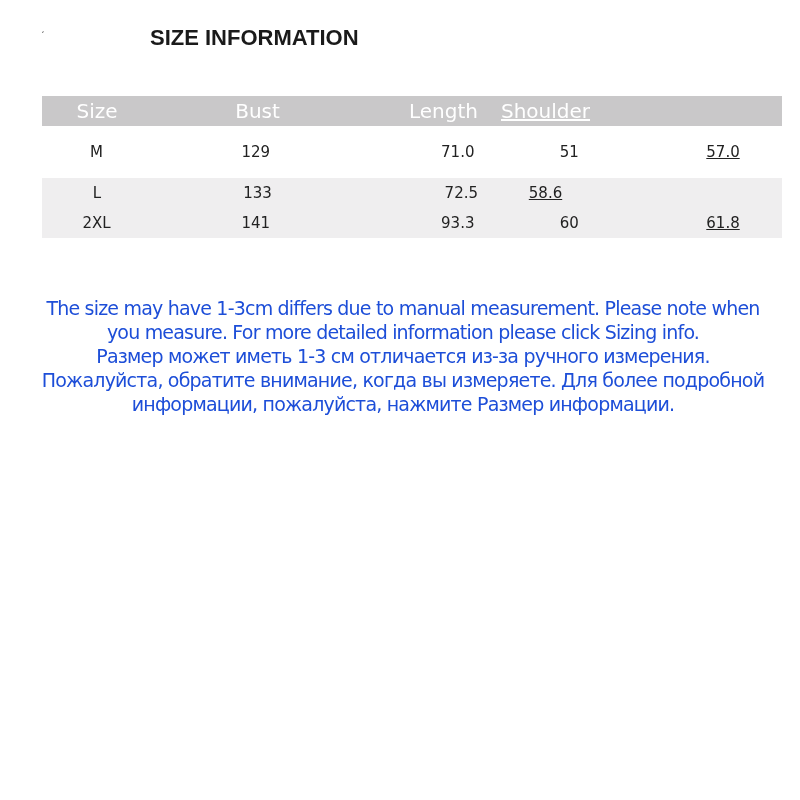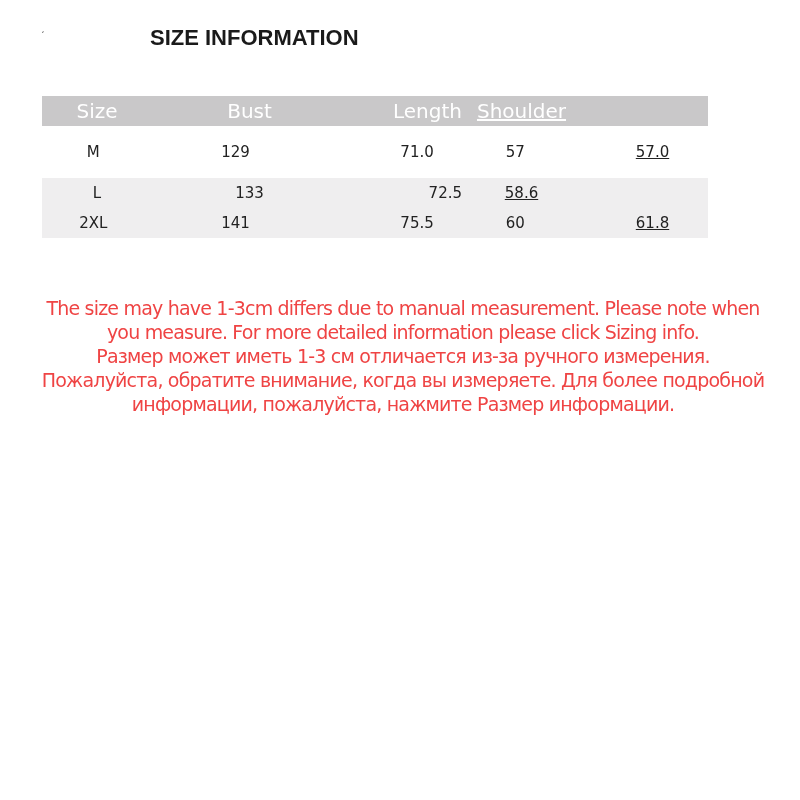--- a/index.html
+++ b/index.html
@@ -35,23 +35,24 @@
     }
     .size-table {
       position: absolute;
       left: 42px;
       top: 96px;
       width: 714px;
       border-collapse: collapse;
     }
     .row {
       display: flex;
-      width: 666px;
+      width: 740px;
       height: 41px;
       align-items: center;
+      gap: 8px;
     }
     .row.header {
       background: #c9c8c9;
       height: 30px;
     }
     .row.striped {
       background: #efeeef;
       height: 30px;
     }
     .row.plain {
@@ -75,21 +76,21 @@
     .c4 { width: 119px; text-decoration: underline; }
     .notes {
       position: absolute;
       left: 40px;
       top: 296px;
       width: 726px;
       text-align: center;
       font-family: "DejaVu Sans", sans-serif;
       font-size: 19px;
       line-height: 24px;
-      color: #ef4444;
+      color: #1d4ed8;
       letter-spacing: -0.8px;
     }
     .notes p {
       margin: 0;
     }
   </style>
 </head>
 <body>
 
 <span class="tick-mark">ˏ</span>
@@ -101,36 +102,36 @@
     <div class="cell c0">Size</div>
     <div class="cell c1">Bust</div>
     <div class="cell c2">Length</div>
     <div class="cell c4">Shoulder</div>
   </div>
 
   <div class="row plain">
     <div class="cell c0">M</div>
     <div class="cell c1">129</div>
     <div class="cell c2">71.0</div>
-    <div class="cell c3">57</div>
+    <div class="cell c3">51</div>
     <div class="cell c4">57.0</div>
   </div>
 
   <div class="row striped">
     <div class="cell c0">L</div>
     <div class="cell c1">133</div>
     <div class="cell c2">72.5</div>
     <div class="cell c4">58.6</div>
   </div>
 
 
   <div class="row striped">
     <div class="cell c0">2XL</div>
     <div class="cell c1">141</div>
-    <div class="cell c2">75.5</div>
+    <div class="cell c2">93.3</div>
     <div class="cell c3">60</div>
     <div class="cell c4">61.8</div>
   </div>
 </div>
 
 <div class="notes">
   <p>The size may have 1-3cm differs due to manual measurement. Please note when you measure. For more detailed information please click Sizing info.</p>
   <p>Размер может иметь 1-3 см отличается из-за ручного измерения. Пожалуйста, обратите внимание, когда вы измеряете. Для более подробной информации, пожалуйста, нажмите Размер информации.</p>
 </div>
 

